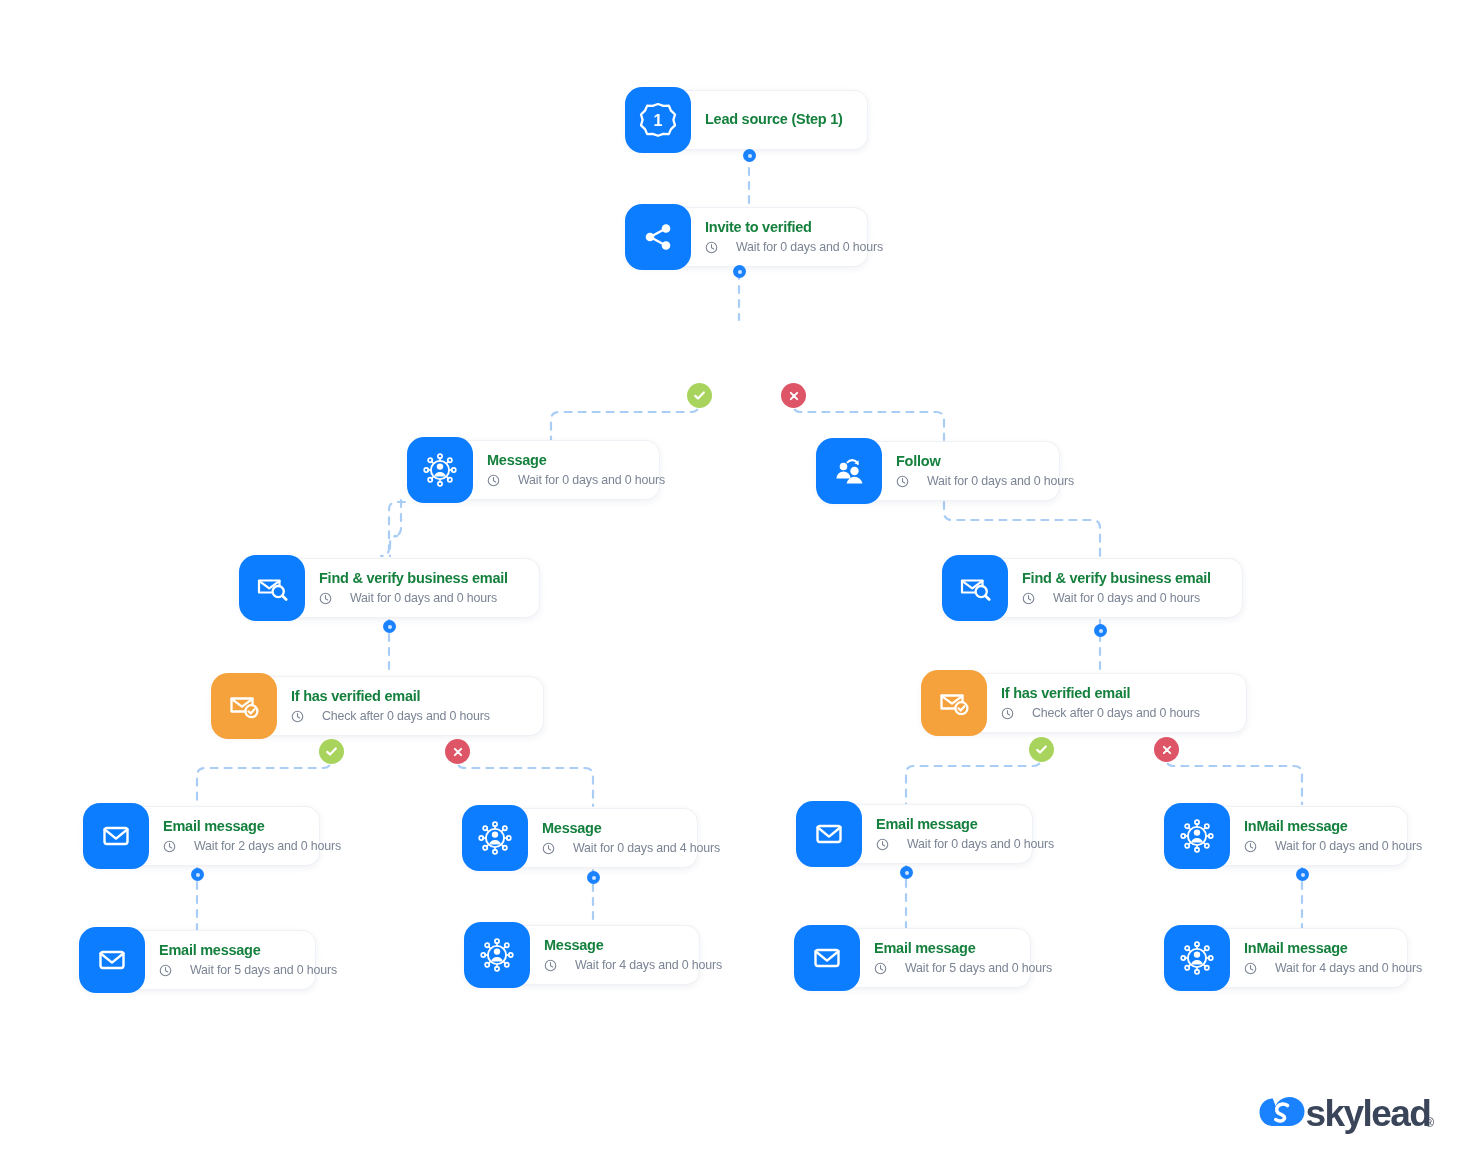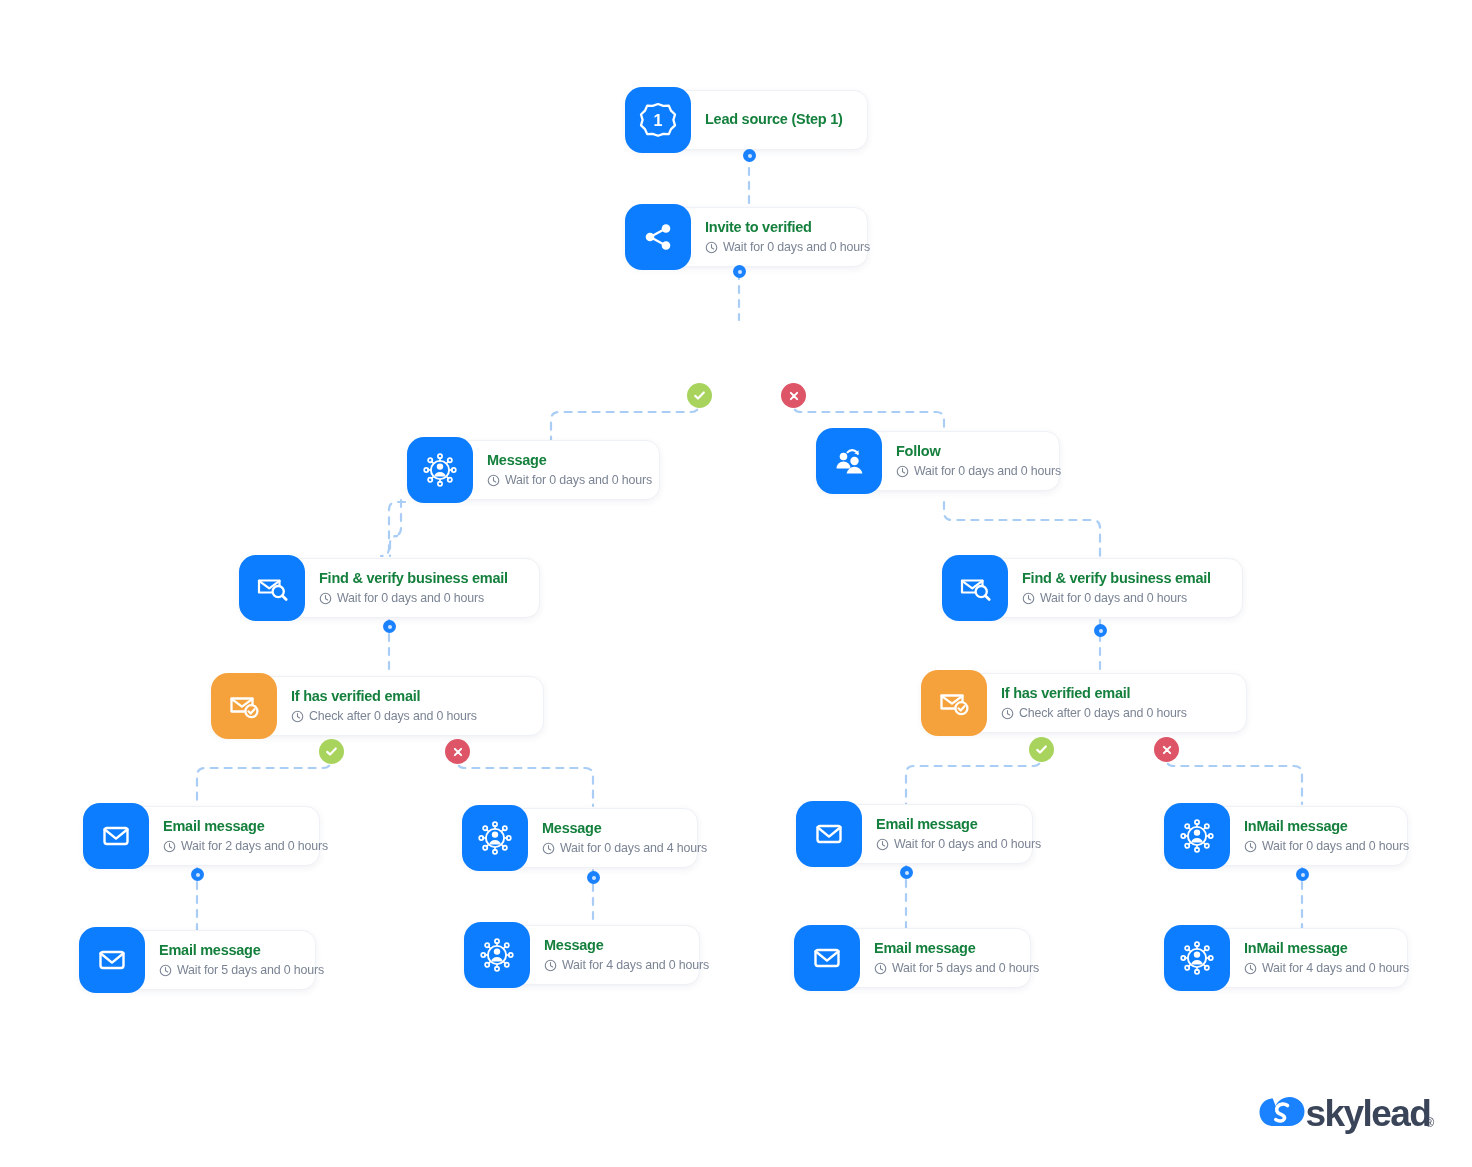--- a/index.html
+++ b/index.html
@@ -71,21 +71,21 @@
     font-size: 14.5px;
     font-weight: bold;
     color: #15803d;
     letter-spacing: -0.25px;
     line-height: 1.2;
   }
 
   .node .sub {
     display: flex;
     align-items: center;
-    gap: 5px;
+    gap: 18px;
     margin-top: 3px;
     font-size: 12.4px;
     color: #7b8494;
     letter-spacing: -0.15px;
     line-height: 1.2;
   }
   .node .sub svg { display:block; flex:0 0 auto; }
 
   
   .node.single .txt .title { margin-top: 0; }
@@ -257,21 +257,21 @@
       <div class="sub">
         <svg width="13" height="13" viewBox="0 0 16 16">
           <circle cx="8" cy="8" r="6.5" fill="none" stroke="#7b8494" stroke-width="1.3"></circle>
           <path d="M8 4.3 L8 8.2 L10.7 9.8" fill="none" stroke="#7b8494" stroke-width="1.3" stroke-linecap="round"></path>
         </svg>
         <span>Wait for 0 days and 0 hours</span>
       </div>
     </div>
   </div>
 
-  <div class="node" style="left:817px; top:431px; width:243px;">
+  <div class="node" style="left:817px; top:441px; width:243px;">
     <div class="tile blue">
       <svg width="36" height="36" viewBox="0 0 36 36">
         <circle cx="12.5" cy="13.5" r="3.8" fill="#fff"></circle>
         <path d="M5.5 25.5 a7 7 0 0 1 14 0 Z" fill="#fff"></path>
         <circle cx="23.5" cy="18" r="4.2" fill="#fff"></circle>
         <path d="M15.6 30.5 a8 8 0 0 1 15.8 0 Z" fill="#fff"></path>
         <path d="M16.5 9.3 a6.2 6.2 0 0 1 10.4 1.6" fill="none" stroke="#fff" stroke-width="2" stroke-linecap="round"></path>
         <path d="M27.6 7.2 L27.3 11.4 L23.4 10.4 Z" fill="#fff"></path>
       </svg>
     </div>

